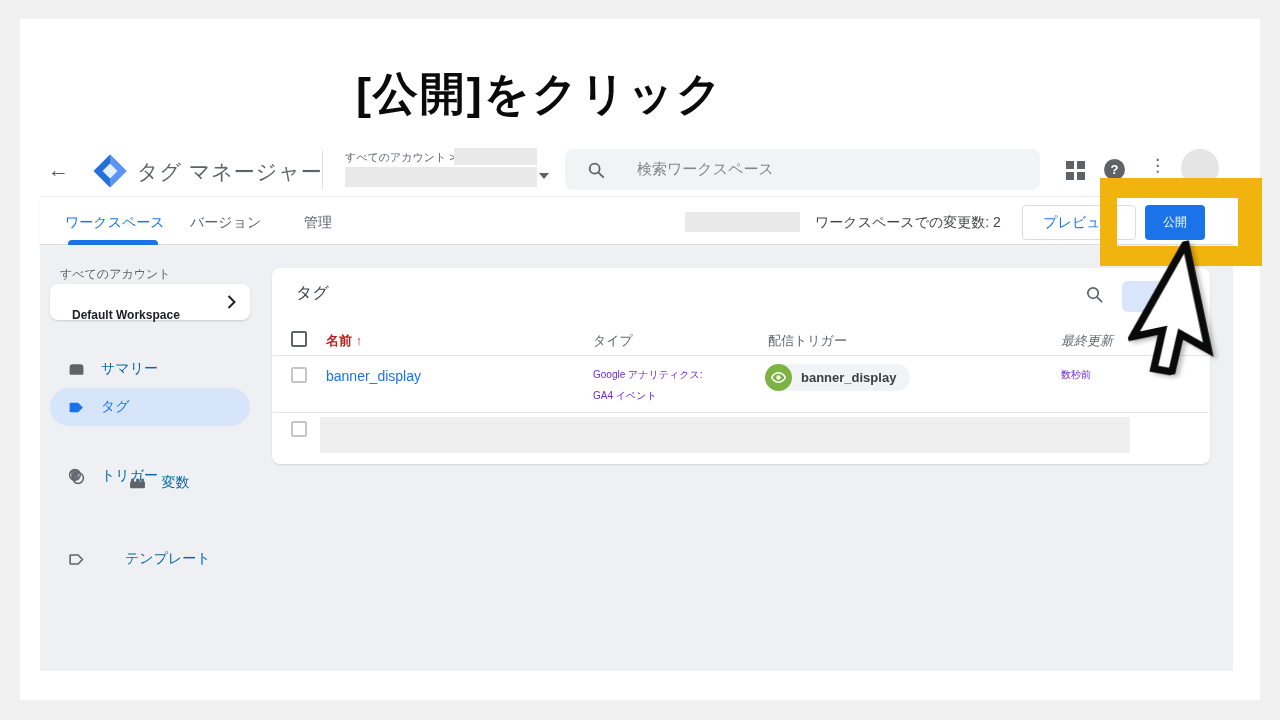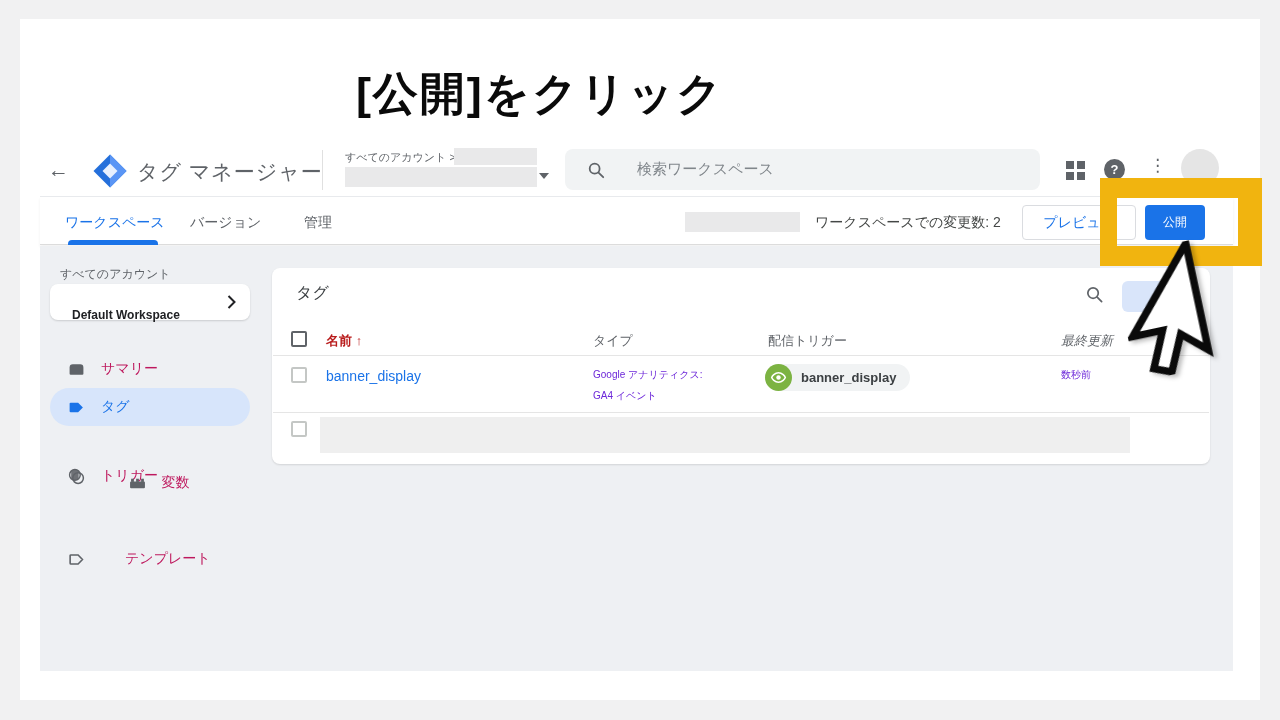--- a/index.html
+++ b/index.html
@@ -43,21 +43,21 @@
   .btn-publish { left: 1145px; top: 205px; width: 60px; height: 35px; background: #1a73e8; border: none; border-radius: 4px; color: #fff; font-size: 12px; display: flex; align-items: center; justify-content: center; cursor: pointer; }
 
   
   .gtm-body { left: 40px; top: 246px; width: 1193px; height: 425px; background: #eef0f3; }
 
   
   .ws-label { left: 60px; top: 266px; font-size: 12px; color: #5f6368; }
   .ws-card { left: 50px; top: 284px; width: 200px; height: 36px; background: #fff; border-radius: 8px; box-shadow: 0 1px 2px rgba(0,0,0,0.15); display: flex; align-items: center; justify-content: space-between; padding: 0 14px 0 22px; cursor: pointer; }
   .ws-card .name { font-size: 12px; font-weight: bold; color: #202124; margin-top: 26px; }
   .nav-item { left: 50px; width: 200px; height: 38px; display: flex; align-items: center; gap: 16px; padding-left: 18px; cursor: pointer; }
-  .nav-item .lbl { font-size: 14px; color: #be185d; }
+  .nav-item .lbl { font-size: 14px; color: #0369a1; }
   .nav-item.selected { background: #d7e5fb; border-radius: 19px; }
   .nav-item.selected .lbl { color: #1a73e8; }
 
   
   .panel { left: 272px; top: 268px; width: 938px; height: 196px; background: #fff; border-radius: 8px; box-shadow: 0 1px 2px rgba(0,0,0,0.12); }
   .panel-title { left: 296px; top: 283px; font-size: 16px; color: #3c4043; }
   .panel-search { left: 1085px; top: 285px; }
   .new-redact { left: 1122px; top: 281px; width: 75px; height: 31px; background: #d9e5fa; border-radius: 6px; }
   .chk { width: 16px; height: 16px; border: 2px solid #5f6368; border-radius: 2px; background: #fff; }
   .chk.light { border-color: #c4c7c5; }

